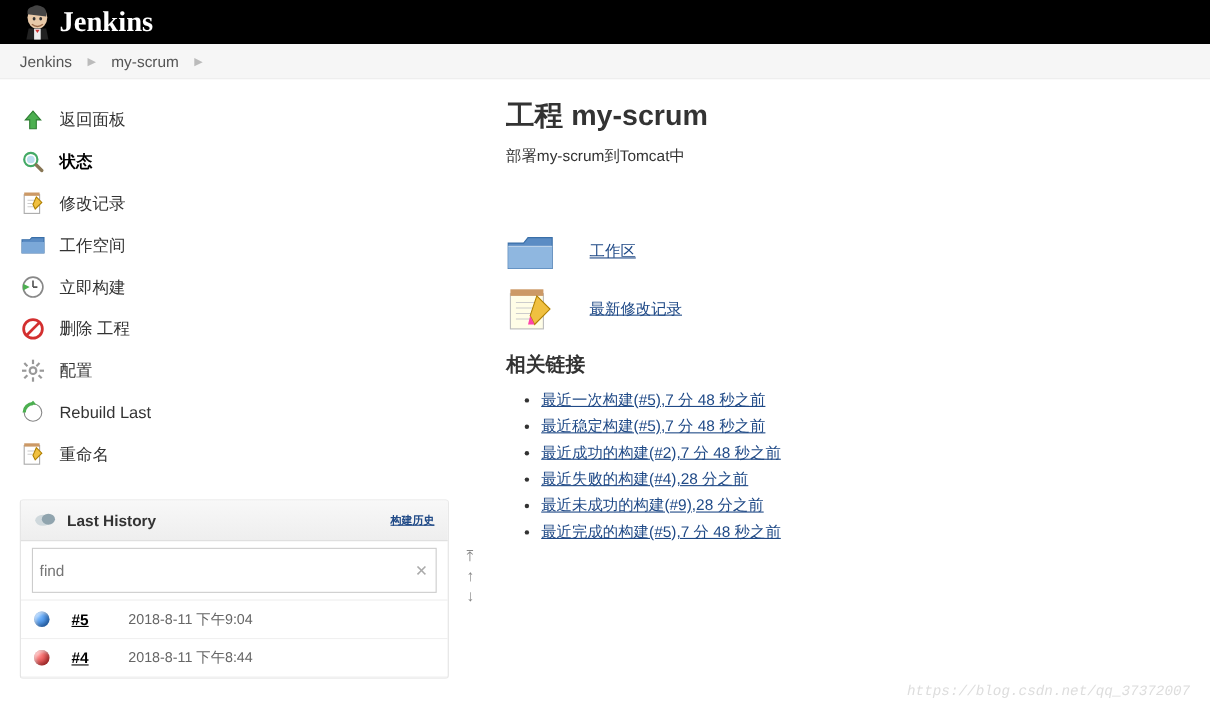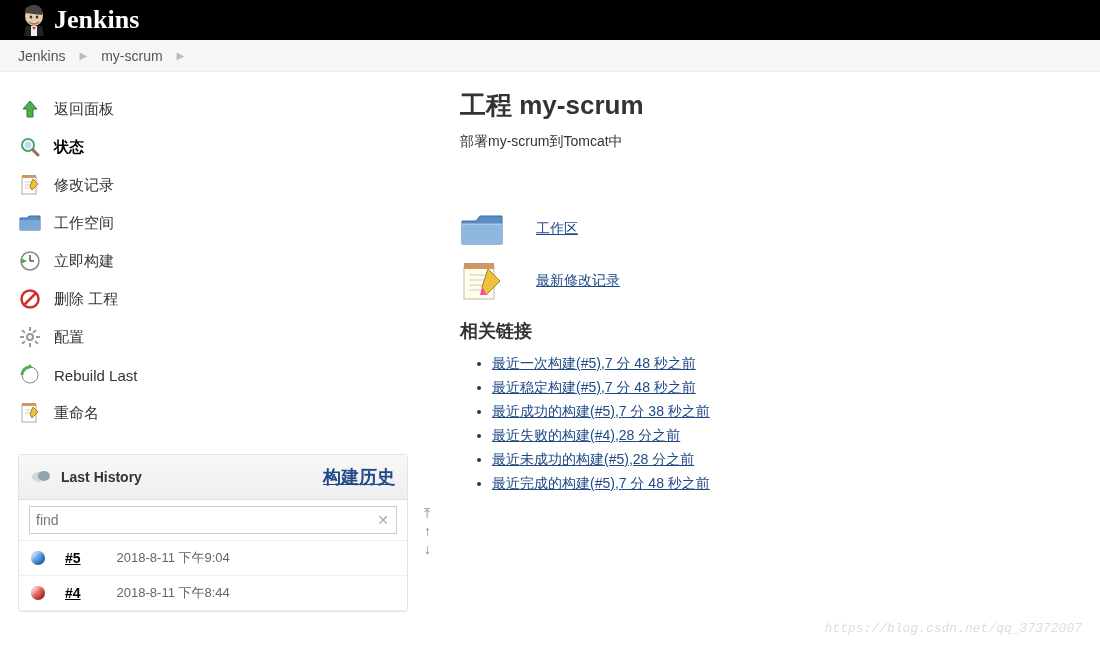--- a/index.html
+++ b/index.html
@@ -14,24 +14,24 @@
 .side { width: 420px; padding: 18px 0 0 18px; }
 .main { flex: 1; padding: 16px 18px 0 40px; }
 .nav-item { display: flex; align-items: center; gap: 12px; height: 38px; font-size: 15px; color: #204a87; cursor: pointer; }
 .nav-item.bold .nav-label { font-weight: bold; color: #000; }
 .nav-icon { width: 24px; height: 24px; display: flex; align-items: center; justify-content: center; }
 .nav-label { color: #333; }
 .history-panel { margin-top: 22px; width: 390px; border: 1px solid #e3e3e3; border-radius: 3px; background: #fff; }
 .history-head { display: flex; align-items: center; justify-content: space-between; padding: 10px 12px; background: linear-gradient(#f8f8f8,#eee); border-bottom: 1px solid #ddd; }
 .history-head-left { display: flex; align-items: center; gap: 10px; }
 .history-title { font-weight: bold; color: #333; }
-.history-link { color: #204a87; font-weight: bold; font-size: 18px; margin-left: 36px; }
+.history-link { color: #204a87; font-weight: bold; font-size: 10px; margin-left: 36px; }
 .history-body { position: relative; }
 .find-row { padding: 6px 10px; border-bottom: 1px solid #eee; position: relative; }
-.find-row input { width: 100%; height: 28px; border: 1px solid #ccc; padding: 0 24px 0 6px; font-size: 14px; color: #888; }
+.find-row input { width: 100%; height: 41px; border: 1px solid #ccc; padding: 0 24px 0 6px; font-size: 14px; color: #888; }
 .find-clear { position: absolute; right: 18px; top: 50%; transform: translateY(-50%); color: #aaa; font-size: 14px; cursor: pointer; }
 .build-row { display: flex; align-items: center; gap: 20px; padding: 8px 12px; border-bottom: 1px solid #f0f0f0; }
 .ball { width: 14px; height: 14px; border-radius: 50%; box-shadow: inset -2px -2px 4px rgba(0,0,0,.3), inset 2px 2px 3px rgba(255,255,255,.6); }
 .ball.blue { background: radial-gradient(circle at 30% 30%, #7abaff, #1c6dd0); }
 .ball.red { background: radial-gradient(circle at 30% 30%, #ff8a8a, #cc1f1f); }
 .build-num { font-weight: bold; color: #000; text-decoration: underline; }
 .build-date { color: #666; font-size: 13px; margin-left: 16px; }
 .side-arrows { position: absolute; right: -24px; top: 6px; display: flex; flex-direction: column; gap: 4px; color: #888; }
 .side-arrows span { font-size: 14px; line-height: 1; cursor: pointer; }
 h1.page-title { font-size: 26px; font-weight: bold; margin-bottom: 10px; }
@@ -251,22 +251,22 @@
             <path d="M22 26 L20 34 L26 34 Z" fill="#f4a"></path>
           </svg>
       </span>
       <a href="#">最新修改记录</a>
     </div>
 
     <h2 class="section">相关链接</h2>
     <ul class="related">
       <li><a href="#">最近一次构建(#5),7 分 48 秒之前</a></li>
       <li><a href="#">最近稳定构建(#5),7 分 48 秒之前</a></li>
-      <li><a href="#">最近成功的构建(#5),7 分 38 秒之前</a></li>
+      <li><a href="#">最近成功的构建(#2),7 分 48 秒之前</a></li>
       <li><a href="#">最近失败的构建(#4),28 分之前</a></li>
-      <li><a href="#">最近未成功的构建(#5),28 分之前</a></li>
+      <li><a href="#">最近未成功的构建(#9),28 分之前</a></li>
       <li><a href="#">最近完成的构建(#5),7 分 48 秒之前</a></li>
     </ul>
 
   </div>
 </div>
 
 <div class="watermark">https://blog.csdn.net/qq_37372007</div>
 
 </body></html>

